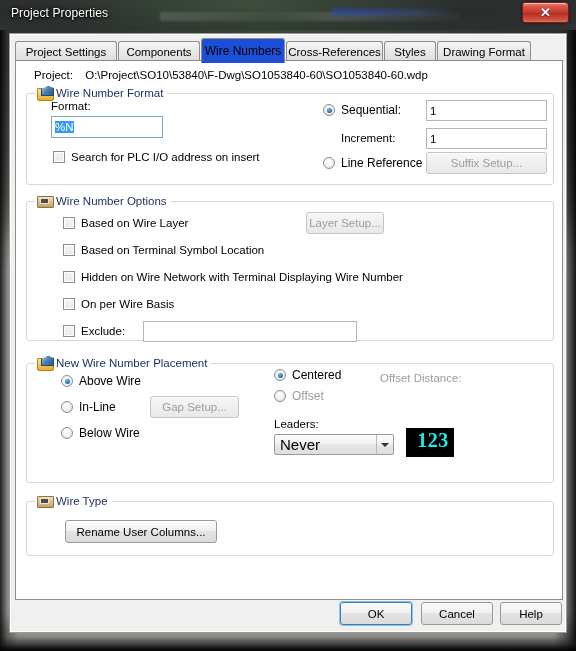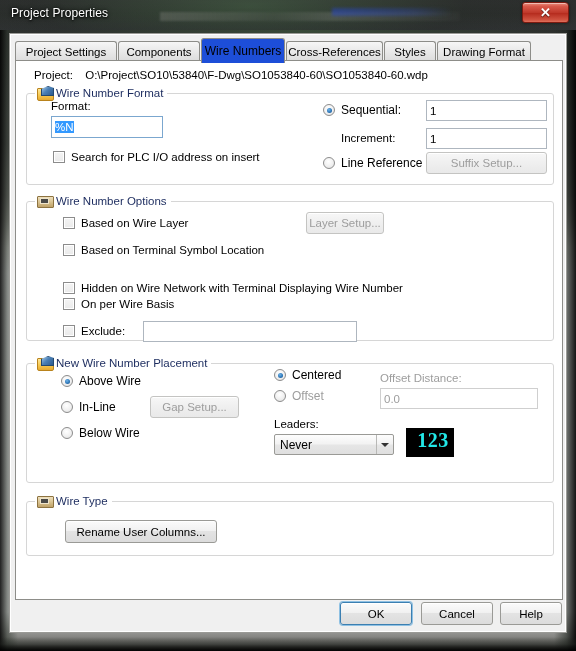--- a/index.html
+++ b/index.html
@@ -255,21 +255,21 @@
     border-color:#3c7fb1;
     box-shadow: 0 0 0 1px #8fc1e3, inset 0 1px 0 rgba(255,255,255,0.95);
   }
 
   
   .combo {
     position:absolute;
     background: linear-gradient(180deg,#fdfdfd 0%, #f2f2f2 48%, #e6e6e6 52%, #dfdfdf 100%);
     border:1px solid #9a9a96;
     border-radius:2px;
-    font-size:12px; color:#000;
+    font-size:15px; color:#000;
     display:flex; align-items:center;
     cursor:default;
   }
   .combo .ctext { padding-left:5px; flex:1; white-space:nowrap; }
   .combo .carrow {
     width:17px; height:100%;
     display:flex; align-items:center; justify-content:center;
     border-left:1px solid #b8b8b6;
   }
   .combo .carrow i {
@@ -401,21 +401,21 @@
         <div class="cb-row" style="left:36px; top:42px;">
           <span class="cb"></span>
           <span class="cb-lab">Based on Terminal Symbol Location</span>
         </div>
 
         <div class="cb-row" style="left:36px; top:15px;">
           <span class="cb"></span>
           <span class="cb-lab">Based on Wire Layer</span>
         </div>
 
-        <div class="cb-row" style="left:36px; top:80px;">
+        <div class="cb-row" style="left:36px; top:69px;">
           <span class="cb"></span>
           <span class="cb-lab">Hidden on Wire Network with Terminal Displaying Wire Number</span>
         </div>
 
         <div class="cb-row" style="left:36px; top:96px;">
           <span class="cb"></span>
           <span class="cb-lab">On per Wire Basis</span>
         </div>
 
         <div class="cb-row" style="left:36px; top:123px;">
@@ -453,23 +453,20 @@
         <div class="rd-row" style="left:247px; top:4px;">
           <span class="rd on"></span>
           <span class="rd-lab">Centered</span>
         </div>
         <div class="rd-row" style="left:247px; top:25px;">
           <span class="rd"></span>
           <span class="rd-lab dis">Offset</span>
         </div>
 
         <div class="lab dis" style="left:353px; top:8px;">Offset Distance:</div>
-        <div class="tinput dis" style="left:353px; top:24px; width:158px; height:21px;">
-          <span>0.0</span>
-        </div>
 
         <div class="lab" style="left:247px; top:54px;">Leaders:</div>
         <div class="combo" style="left:247px; top:70px; width:120px; height:21px;">
           <span class="ctext">Never</span>
           <span class="carrow">
               <i></i>
             </span>
         </div>
 
         <div class="preview" style="left:379px; top:64px; width:48px; height:24px;padding-left:6px;">

